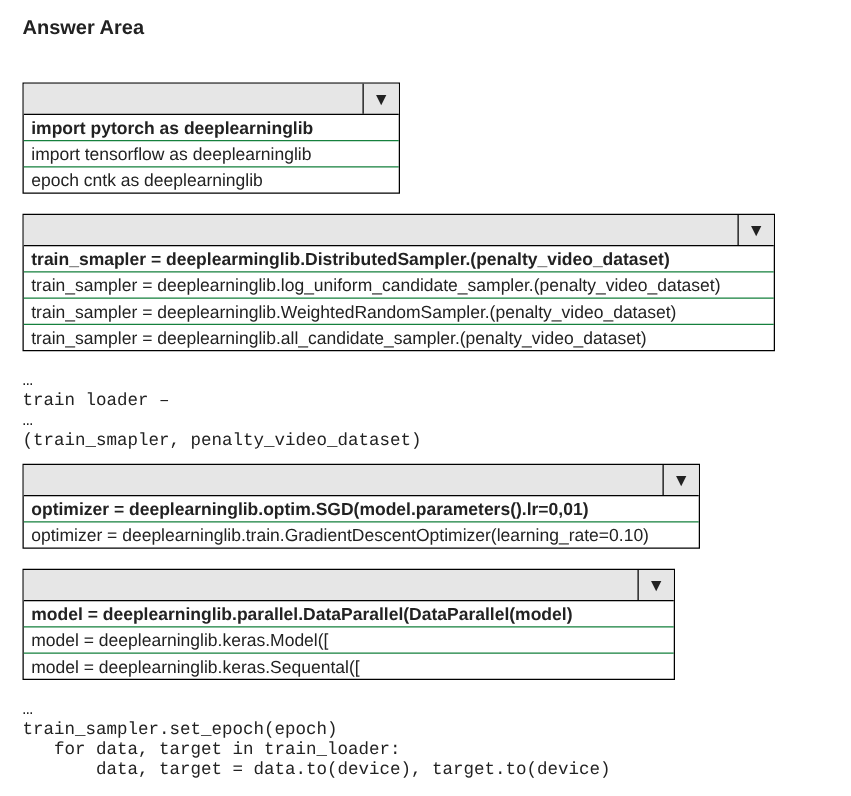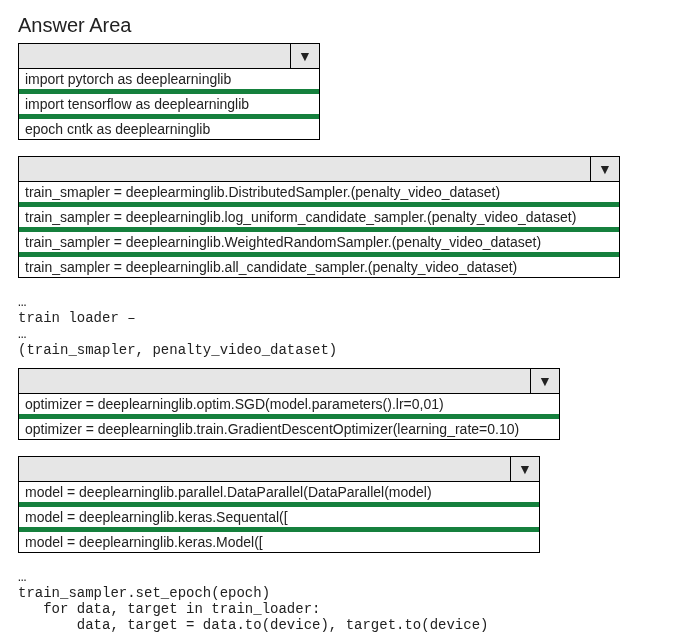--- a/index.html
+++ b/index.html
@@ -6,23 +6,23 @@
     font-family: Arial, Helvetica, sans-serif;
     font-size: 14px;
     color: #222;
     margin: 0;
     padding: 14px 18px;
     width: 681px;
     box-sizing: border-box;
     background: #fff;
   }
   .title {
-    font-weight: normal;
-    font-size: 20px;
-    margin-bottom: 6px;
+    font-weight: bold;
+    font-size: 16px;
+    margin-bottom: 34px;
   }
   .dropdown {
     border: 1px solid #000;
     border-collapse: collapse;
     display: inline-block;
     vertical-align: top;
     margin-bottom: 6px;
   }
   .dropdown-header {
     background: #e6e6e6;
@@ -37,26 +37,27 @@
   }
   .dropdown-header .arrow-cell {
     width: 28px;
     display: flex;
     align-items: center;
     justify-content: center;
     font-size: 14px;
   }
   .dropdown-options .opt {
     padding: 2px 6px;
-    border-top: 5px solid #15803d;
+    border-top: 1px solid #15803d;
     white-space: nowrap;
     font-size: 14px;
   }
   .dropdown-options .opt:first-child {
     border-top: none;
+    font-weight: bold;
   }
   pre.code {
     font-family: "Courier New", Courier, monospace;
     font-size: 14px;
     margin: 4px 0 10px 0;
     white-space: pre;
   }
   .block { margin-bottom: 10px; }
 </style>
 </head>
@@ -112,22 +113,22 @@
 </div>
 
 <div class="block">
 <div class="dropdown" style="min-width:520px;">
   <div class="dropdown-header">
     <div class="spacer"></div>
     <div class="arrow-cell">▼</div>
   </div>
   <div class="dropdown-options">
     <div class="opt">model = deeplearninglib.parallel.DataParallel(DataParallel(model)</div>
+    <div class="opt">model = deeplearninglib.keras.Model([</div>
     <div class="opt">model = deeplearninglib.keras.Sequental([</div>
-    <div class="opt">model = deeplearninglib.keras.Model([</div>
   </div>
 </div>
 </div>
 
 <pre class="code">…
 train_sampler.set_epoch(epoch)
    for data, target in train_loader:
        data, target = data.to(device), target.to(device)</pre>
 
 </body></html>

